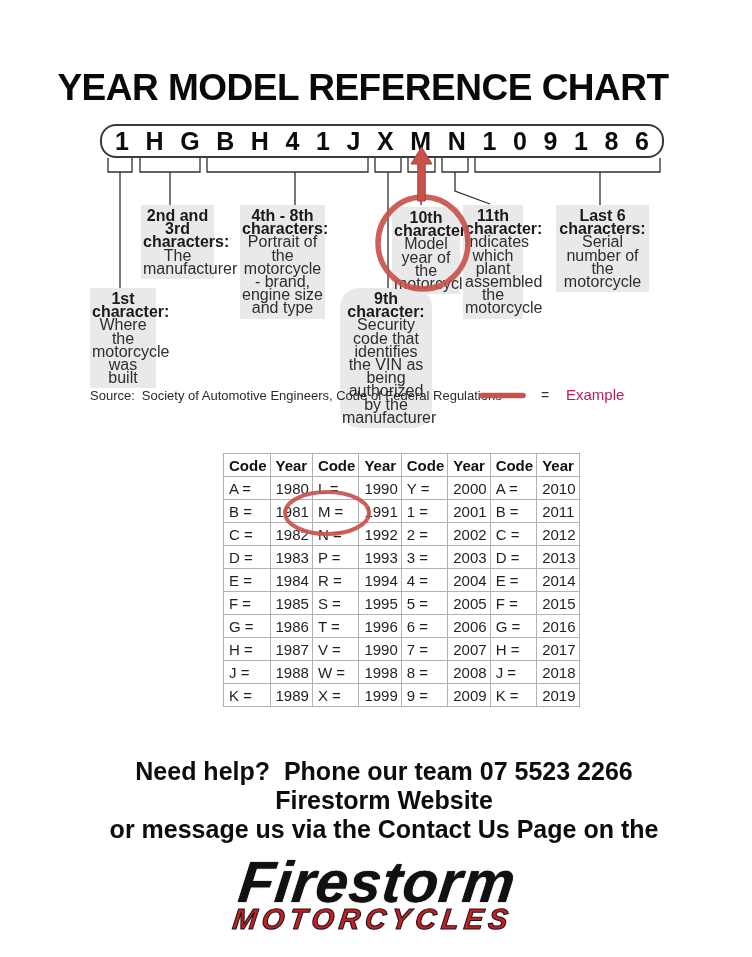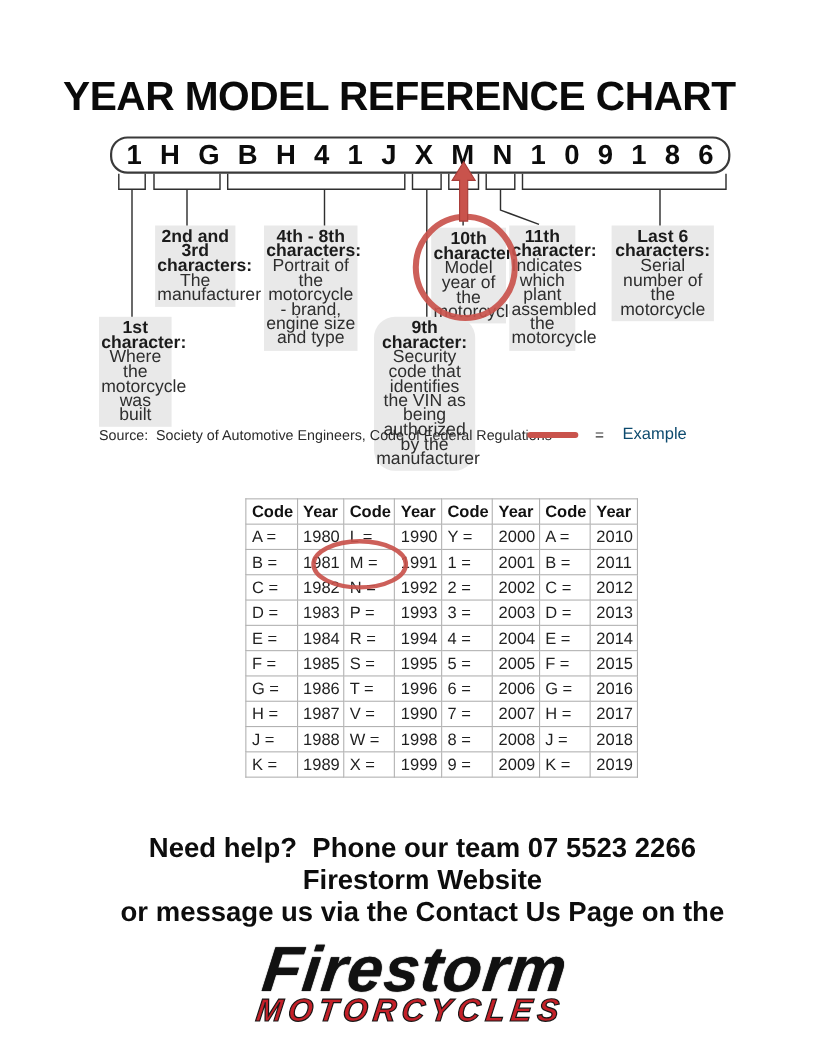--- a/index.html
+++ b/index.html
@@ -38,21 +38,21 @@
   .co-ninth        {left:340px;top:288px;width:92px;border-radius:19px;}
   .co-tenth        {left:392px;top:207px;width:68px;}
   .co-eleventh     {left:463px;top:205px;width:60px;}
   .co-last6        {left:556px;top:205px;width:93px;}
   
   .overlay{position:absolute;left:0;top:0;width:752px;height:957px;z-index:5;pointer-events:none;}
   
   .source-line{position:absolute;left:90px;top:388px;font-size:13px;color:#2b2b2b;z-index:2;}
   .source-label{margin-right:7px;}
   .legend-equals{position:absolute;left:541px;top:387px;font-size:14px;color:#333;z-index:2;}
-  .legend-label{position:absolute;left:566px;top:386px;font-size:15px;color:#0c4a6e;z-index:2;}
+  .legend-label{position:absolute;left:566px;top:386px;font-size:15px;color:#be185d;z-index:2;}
   
   .year-table{
     position:absolute;left:223px;top:453px;border-collapse:collapse;z-index:2;
     font-size:15px;color:#1f1f1f;font-family:"Liberation Sans",sans-serif;
   }
   .year-table th,.year-table td{
     border:1px solid #b2b2b2;height:22px;padding:0 3px 0 5px;
     text-align:left;font-weight:400;white-space:nowrap;box-sizing:content-box;
   }
   .year-table th{font-weight:700;color:#111;}

